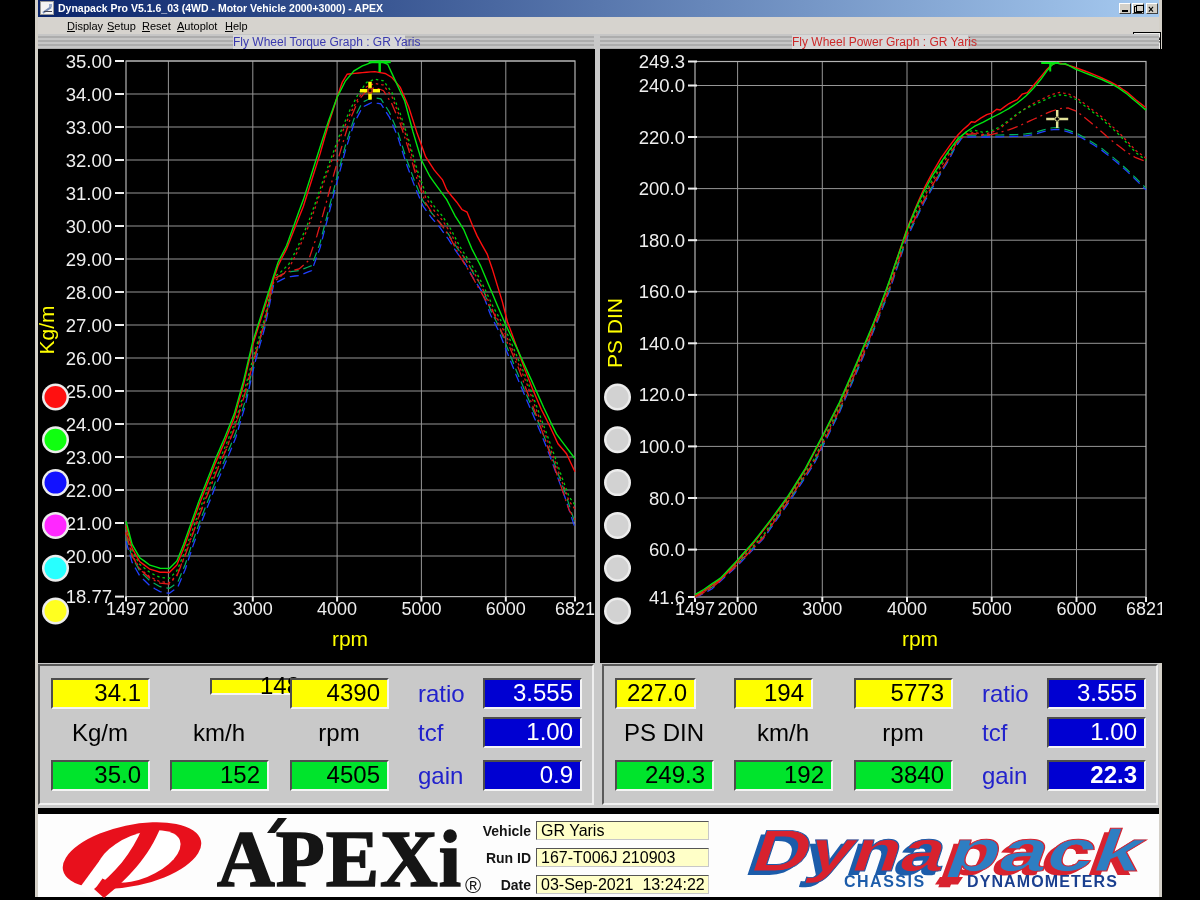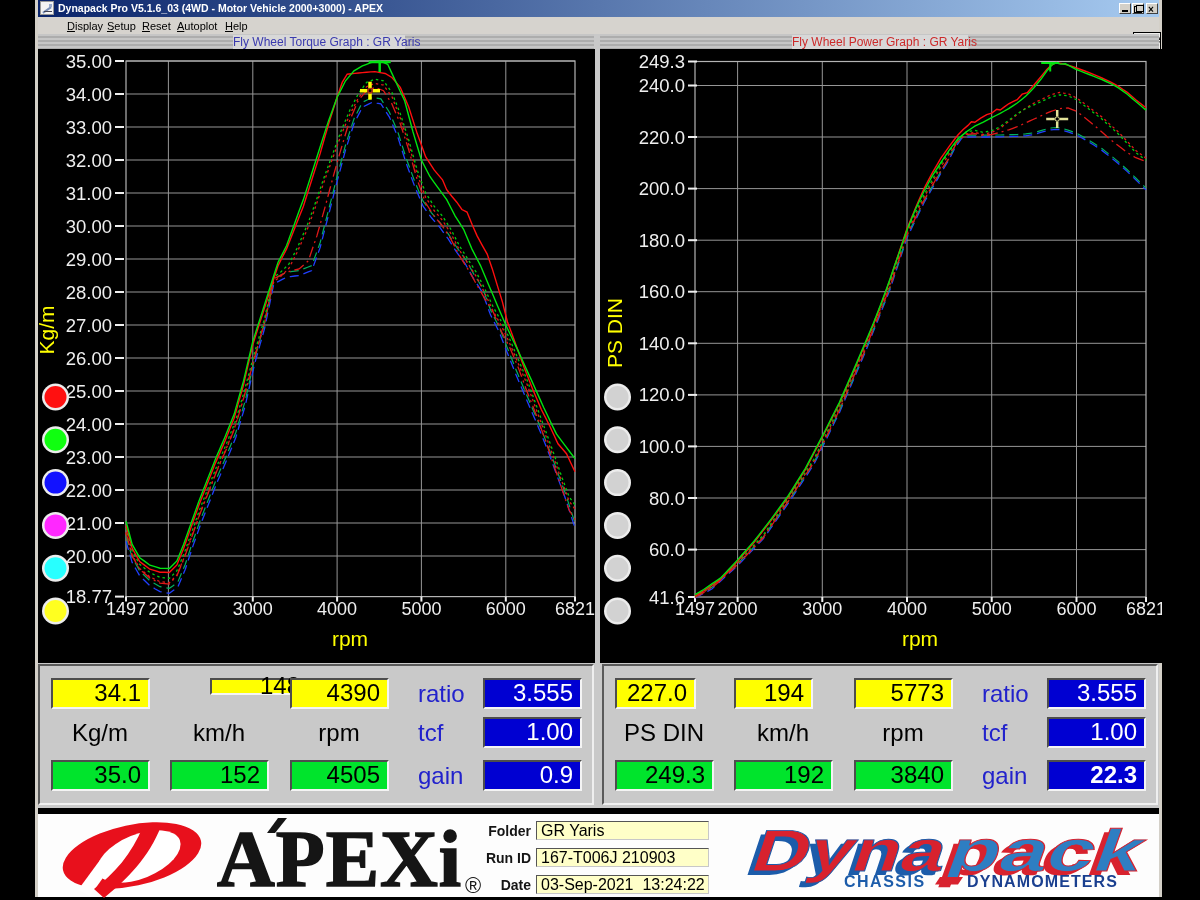--- a/index.html
+++ b/index.html
@@ -318,17 +318,17 @@
  </g>
  <g transform="translate(213,57) scale(1.44,1) skewX(-14)">
   <text x="-3.5" y="3.5" fill="#d8222e">pack</text>
   <text x="0" y="0" fill="#2e7ec2" stroke="#d8222e" stroke-width="0.9">pack</text>
  </g>
 </g>
 <text x="114" y="73" font-family="Liberation Sans, sans-serif" font-weight="bold" font-size="16" fill="#1c5caa" letter-spacing="1.5">CHASSIS</text>
 <path d="M210 63 L233 63 L228 70.5 L205 70.5 Z" fill="#d8222e"></path>
 <text x="237" y="73" font-family="Liberation Sans, sans-serif" font-weight="bold" font-size="16" fill="#1a3f8f" letter-spacing="1.1">DYNAMOMETERS</text>
 </svg>
-<div style="position:absolute;left:455px;top:823px;width:76px;text-align:right;font-size:14px;font-weight:bold;color:#151515;">Folder</div>
+<div style="position:absolute;left:455px;top:823px;width:76px;text-align:right;font-size:14px;font-weight:bold;color:#151515;">Vehicle</div>
 <div style="position:absolute;left:536px;top:821px;width:173px;height:19px;background:#ffffc8;border:1px solid;border-color:#555 #c8c8c8 #c8c8c8 #555;font-size:16px;line-height:17px;color:#000;padding:0 0 0 4px;box-sizing:border-box;white-space:nowrap;overflow:hidden;">GR Yaris</div>
 <div style="position:absolute;left:455px;top:850px;width:76px;text-align:right;font-size:14px;font-weight:bold;color:#151515;">Run ID</div>
 <div style="position:absolute;left:536px;top:848px;width:173px;height:19px;background:#ffffc8;border:1px solid;border-color:#555 #c8c8c8 #c8c8c8 #555;font-size:16px;line-height:17px;color:#000;padding:0 7px 0 4px;box-sizing:border-box;white-space:nowrap;overflow:hidden;">167-T006J 210903</div>
 <div style="position:absolute;left:455px;top:877px;width:76px;text-align:right;font-size:14px;font-weight:bold;color:#151515;">Date</div>
 <div style="position:absolute;left:536px;top:875px;width:173px;height:19px;background:#ffffc8;border:1px solid;border-color:#555 #c8c8c8 #c8c8c8 #555;font-size:16px;line-height:17px;color:#000;padding:0 0 0 4px;box-sizing:border-box;white-space:nowrap;overflow:hidden;">03-Sep-2021&nbsp; 13:24:22</div>
 </body></html>

